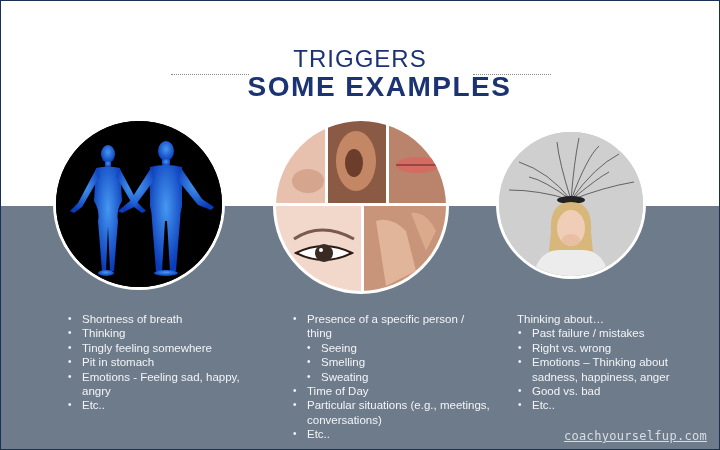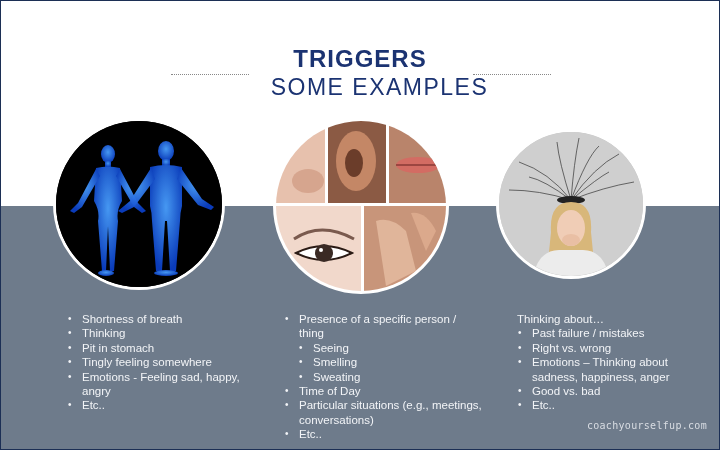--- a/index.html
+++ b/index.html
@@ -1,40 +1,40 @@
 <!DOCTYPE html>
 <html><head>
 <meta charset="utf-8">
 <style>
   html, body { margin: 0; padding: 0; }
   body { width: 720px; height: 450px; overflow: hidden; position: relative; background: #ffffff; font-family: "Liberation Sans", sans-serif; }
   .frame { position: absolute; left: 0; top: 0; width: 718px; height: 448px; border: 1px solid #1c2f55; overflow: hidden; background: #ffffff; }
   .band { position: absolute; left: 0; top: 205px; width: 100%; height: 245px; background: #6e7b8b; }
   .title-wrap { position: absolute; left: 0; top: 44px; width: 100%; text-align: center; }
-  .title-top { font-size: 24px; color: #1b3372; letter-spacing: 1px; font-weight: bold; line-height: 28px; }
-  .title-bottom { font-size: 23px; color: #1b3372; font-weight: normal; letter-spacing: 1.5px; line-height: 28px; padding-left: 39px; }
+  .title-top { font-size: 24px; color: #1b3372; letter-spacing: 1px; font-weight: normal; line-height: 28px; }
+  .title-bottom { font-size: 28px; color: #1b3372; font-weight: bold; letter-spacing: 1.5px; line-height: 28px; padding-left: 39px; }
   .rule { position: absolute; top: 73px; height: 0; border-top: 1px dotted #888; width: 78px; }
   .rule.left { left: 170px; }
   .rule.right { left: 472px; }
   .circle { position: absolute; border-radius: 50%; border: 3px solid #ffffff; overflow: hidden; box-sizing: border-box; }
   .c1 { left: 52px; top: 117px; width: 172px; height: 172px; background: #000; }
   .c2 { left: 272px; top: 117px; width: 176px; height: 176px; background: #fff; }
   .c3 { left: 495px; top: 117px; width: 148px; height: 172px; background: #c9c9c9; }
   .c3 { width: 150px; height: 150px; top: 128px; }
   .lists { position: absolute; top: 311px; color: #f2f4f7; font-size: 11.5px; line-height: 14.4px; }
   .col1 { left: 66px; width: 180px; }
-  .col2 { left: 283px; width: 200px; }
+  .col2 { left: 291px; width: 200px; }
   .col3 { left: 516px; width: 180px; }
   ul { margin: 0; padding: 0; list-style: none; }
   li { position: relative; padding-left: 15px; }
   li::before { content: "•"; position: absolute; left: 1px; top: 0; font-size: 10px; }
   li.sub { padding-left: 29px; }
   li.sub::before { left: 15px; }
   .lead { margin: 0; }
-  .credit { position: absolute; right: 12px; bottom: 18px; font-family: "DejaVu Sans Mono", monospace; font-size: 10px; color: #d9dde3; letter-spacing: 0.3px; }
+  .credit { position: absolute; right: 12px; bottom: 6px; font-family: "DejaVu Sans Mono", monospace; font-size: 12px; color: #d9dde3; letter-spacing: 0.3px; text-decoration: underline; }
   svg { display: block; }
 </style>
 </head>
 <body>
 
 <div class="frame">
   <div class="band"></div>
 
   <div class="rule left"></div>
   <div class="rule right"></div>
@@ -123,22 +123,22 @@
       <ellipse cx="72" cy="108" rx="9" ry="6" fill="#e9bfa4"></ellipse>
 
       <path d="M34 144 Q40 118 60 118 L84 118 Q104 118 110 144 Z" fill="#ececec"></path>
     </svg>
   </div>
 
   <div class="lists col1">
     <ul>
       <li>Shortness of breath</li>
       <li>Thinking</li>
+      <li>Tingly feeling somewhere</li>
       <li>Pit in stomach</li>
-      <li>Tingly feeling somewhere</li>
       <li>Emotions - Feeling sad, happy, angry</li>
       <li>Etc..</li>
     </ul>
   </div>
 
   <div class="lists col2">
     <ul>
       <li>Presence of a specific person / thing</li>
       <li class="sub">Seeing</li>
       <li class="sub">Smelling</li>

